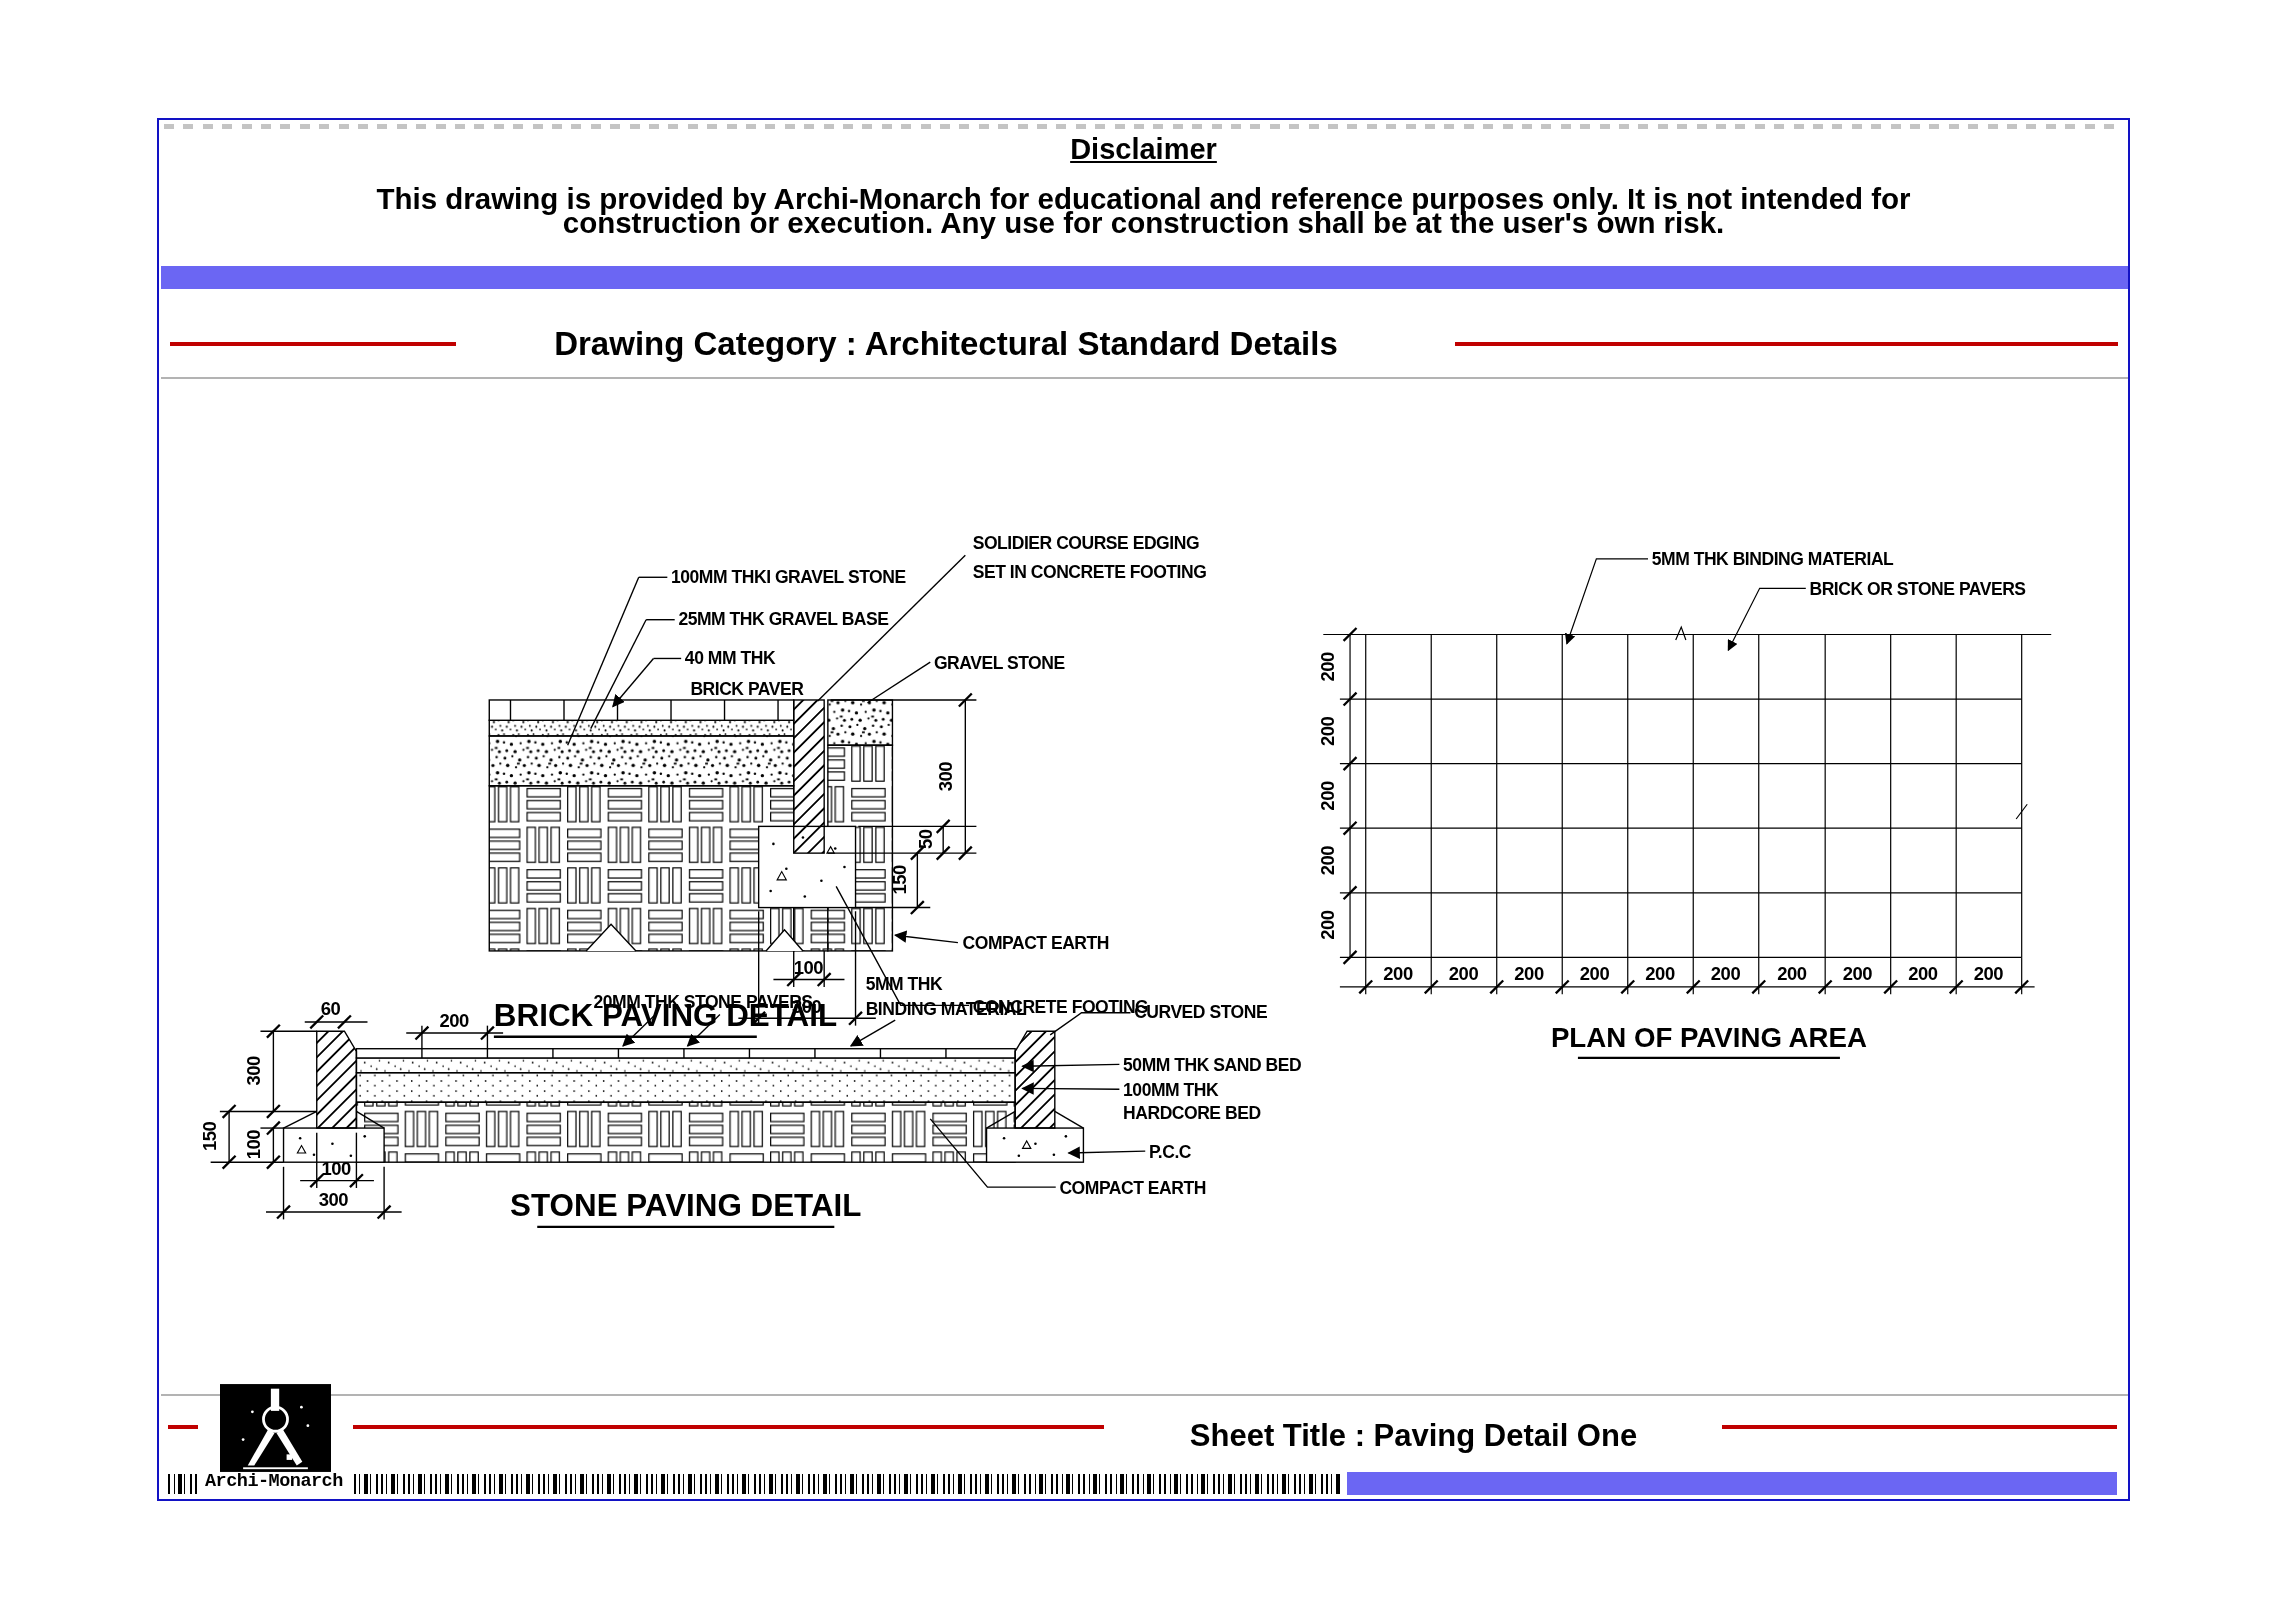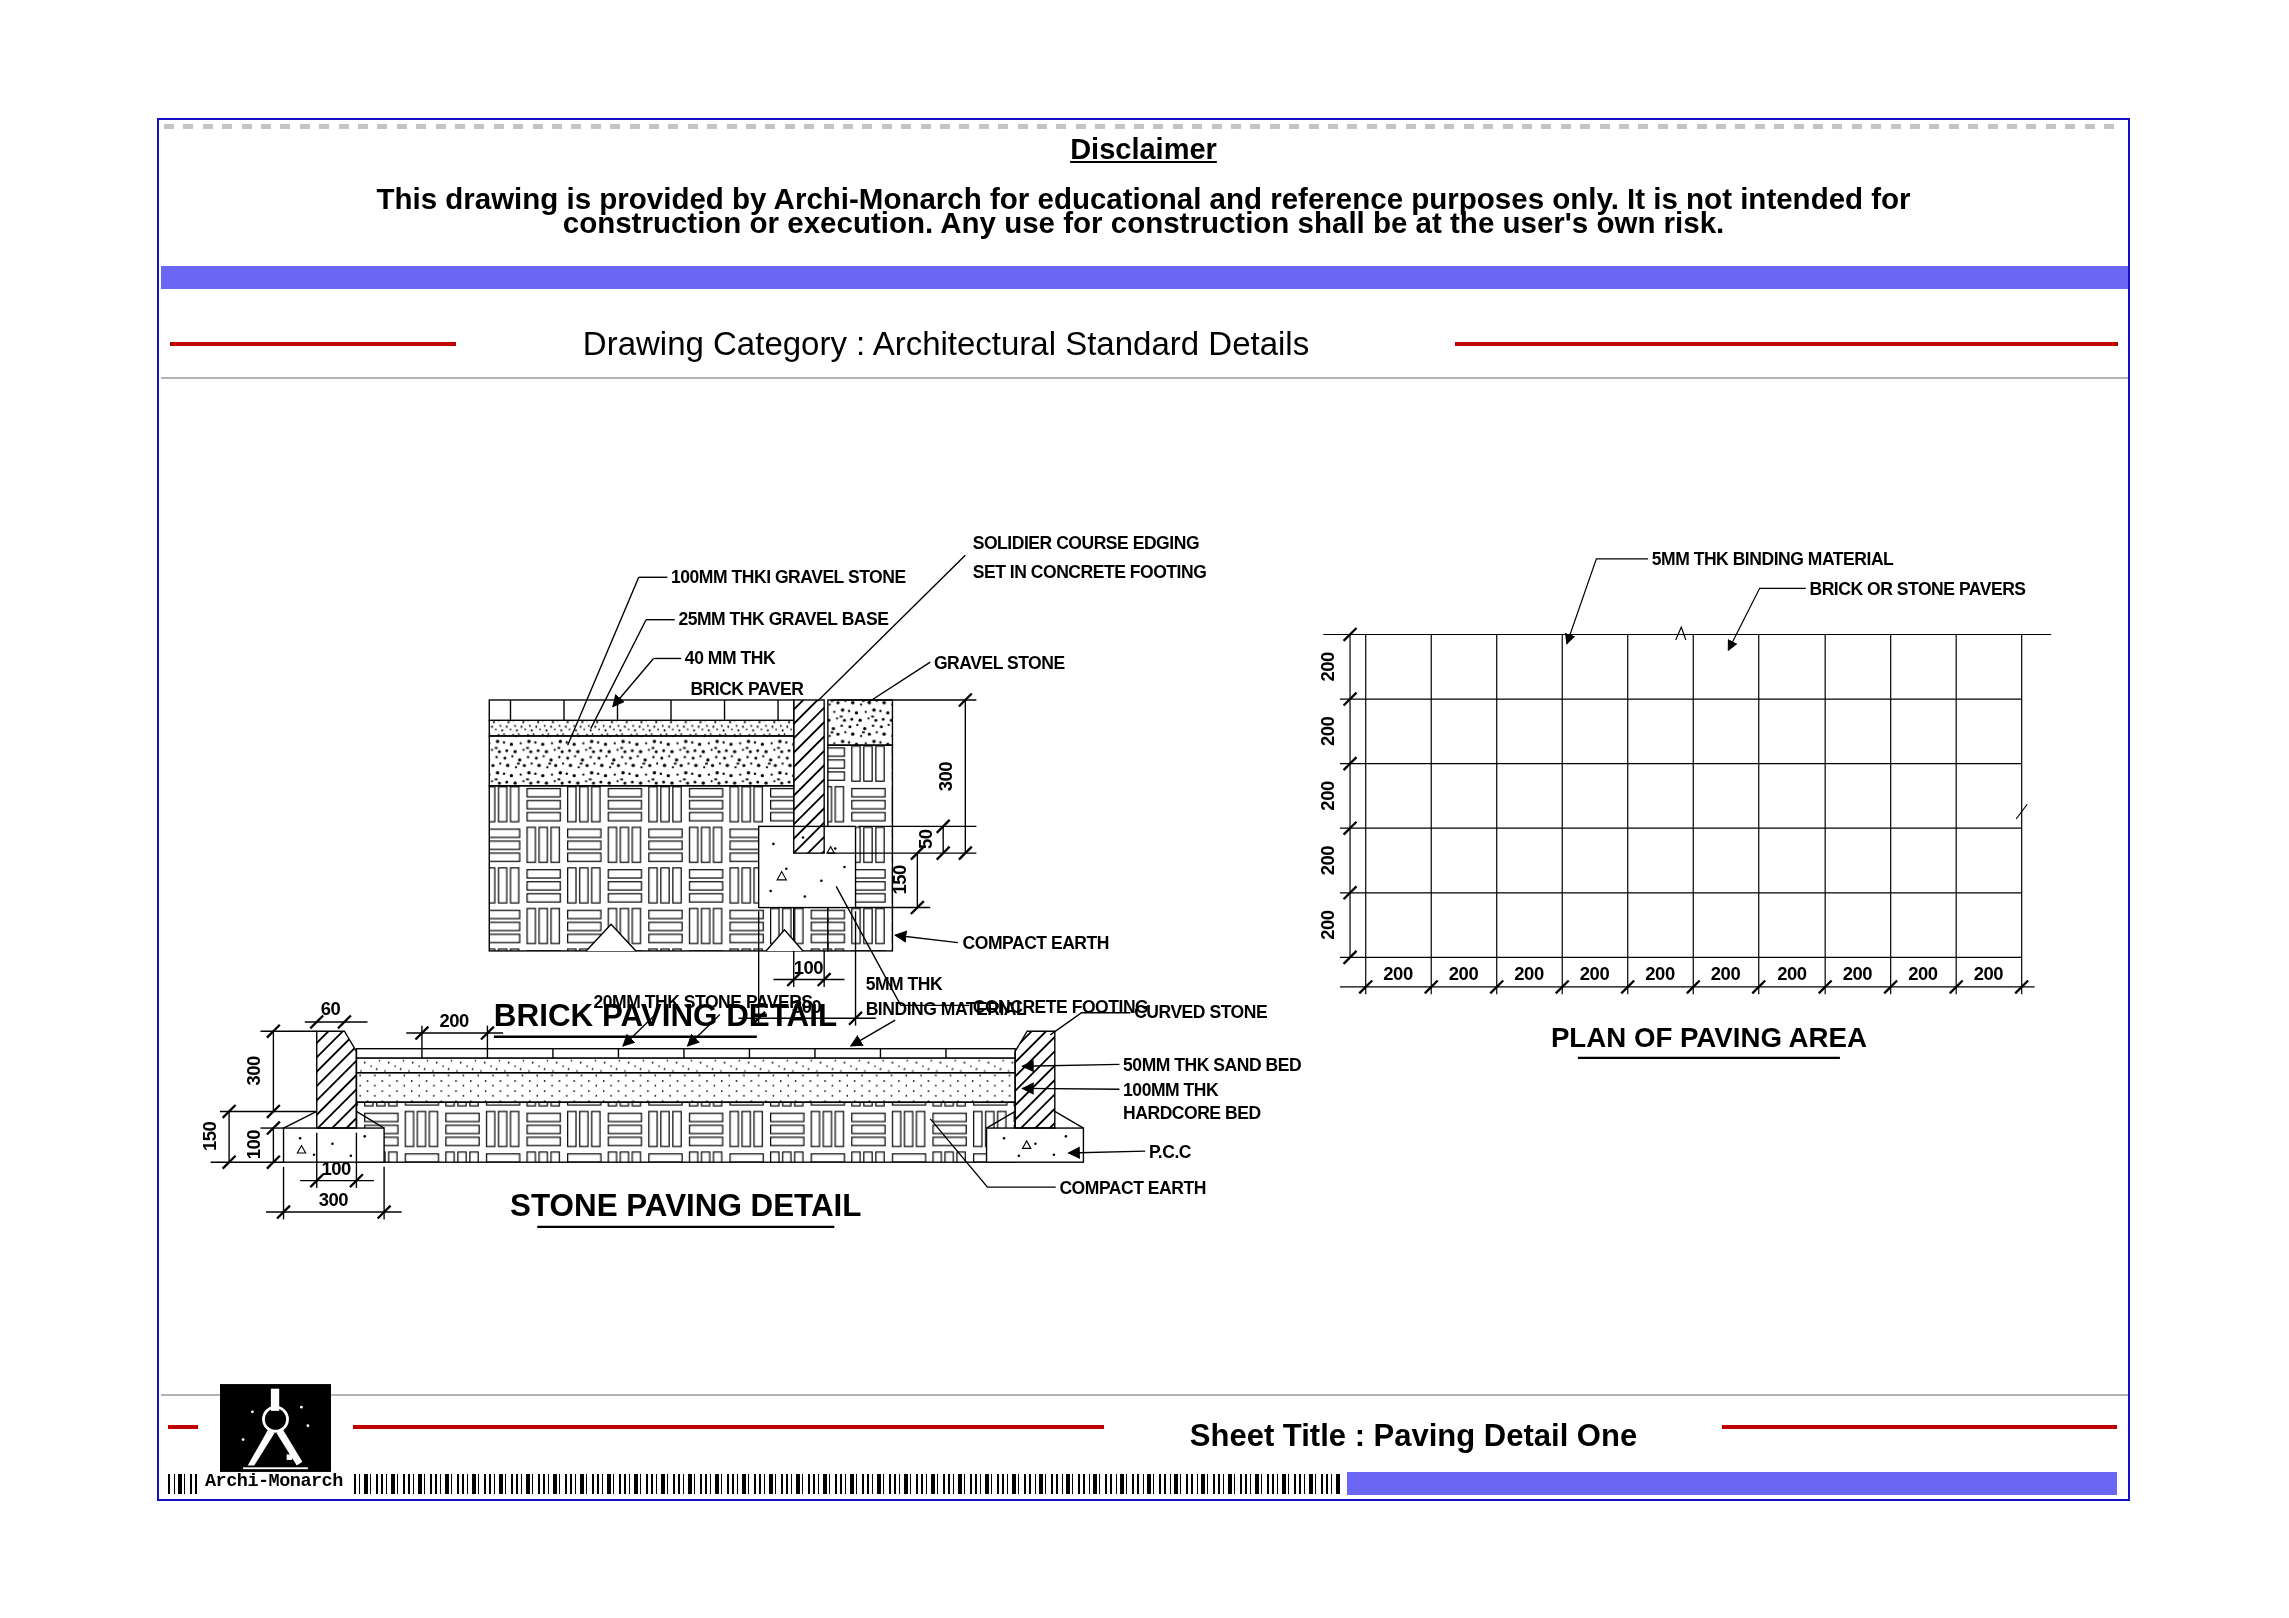--- a/index.html
+++ b/index.html
@@ -12,21 +12,21 @@
   .dotstrip{left:164px;top:124px;width:1958px;height:4.6px;
             background:repeating-linear-gradient(90deg,#c4c4c4 0 10px,#ffffff 10px 19.4px);}
   .disc-title{left:157px;top:133px;width:1973px;text-align:center;
               font-size:29px;font-weight:bold;}
   .disc-title span{text-decoration:underline;}
   .disc-body{left:203px;width:1881px;text-align:center;font-size:29.5px;font-weight:bold;line-height:35px;}
   .band{background:#6b66f3;}
   .band-top{left:161px;top:266px;width:1967px;height:23px;}
   .redline{background:#c00000;height:3.7px;}
   .cat-title{left:443px;top:325px;width:1006px;text-align:center;
-             font-size:33px;font-weight:normal;letter-spacing:0px;}
+             font-size:33px;font-weight:bold;letter-spacing:0px;}
   .grayline{background:#b3b3b3;height:1.8px;left:161px;width:1967px;}
   .sheet-title{left:1109px;top:1410px;width:609px;text-align:center;
                font-size:31px;font-weight:bold;margin-top:8px;}
   .brand-text{left:205px;top:1471px;width:148px;font-size:18.5px;font-weight:bold;letter-spacing:-0.5px;font-family:Liberation Mono, monospace;}
   .barcode{background:
      repeating-linear-gradient(90deg,#000 0 1.8px,#fff 1.8px 5.5px,#000 5.5px 6.5px,#fff 6.5px 10px,
        #000 10px 14px,#fff 14px 15.7px,#000 15.7px 16.6px,#fff 16.6px 22px,#000 22px 24px,#fff 24px 27px);}
   svg text{font-family:"Liberation Sans",sans-serif;font-weight:bold;letter-spacing:-0.5px;}
   text.lbl{font-size:19px;}
   text.dim{font-size:20px;}

